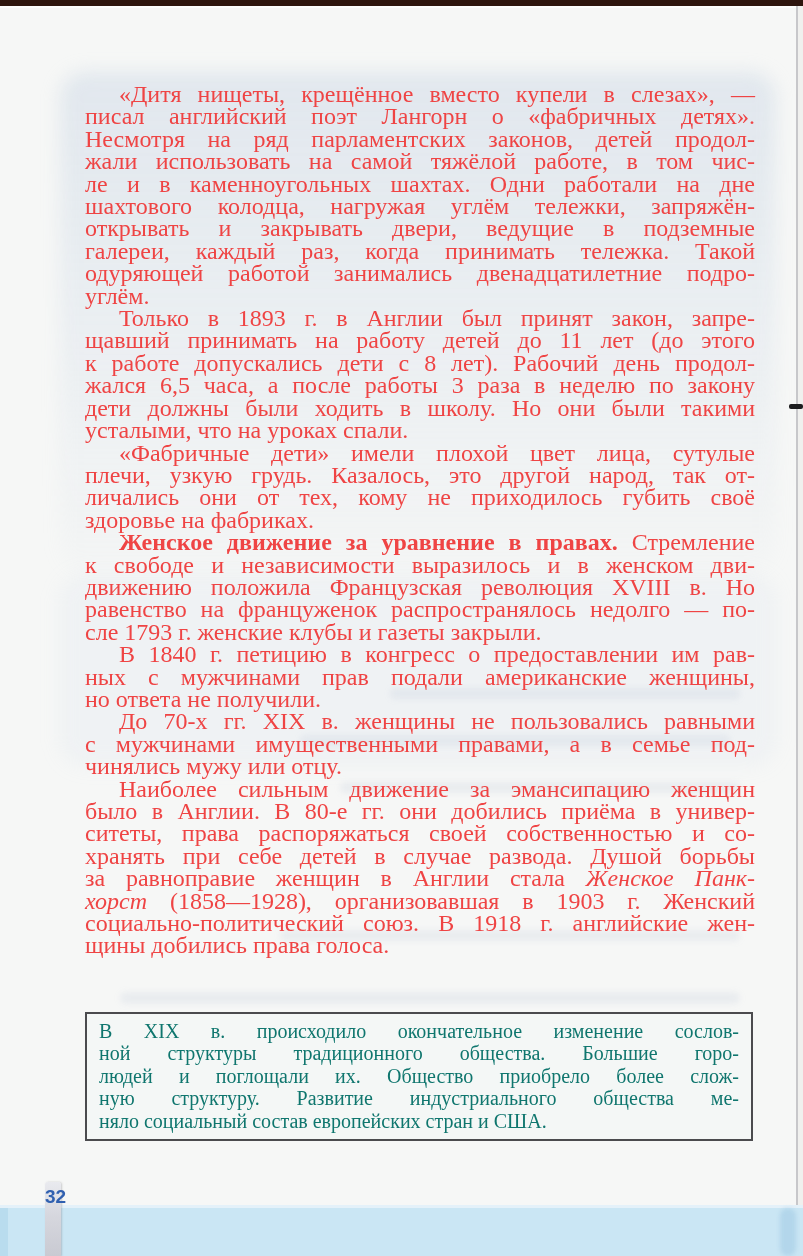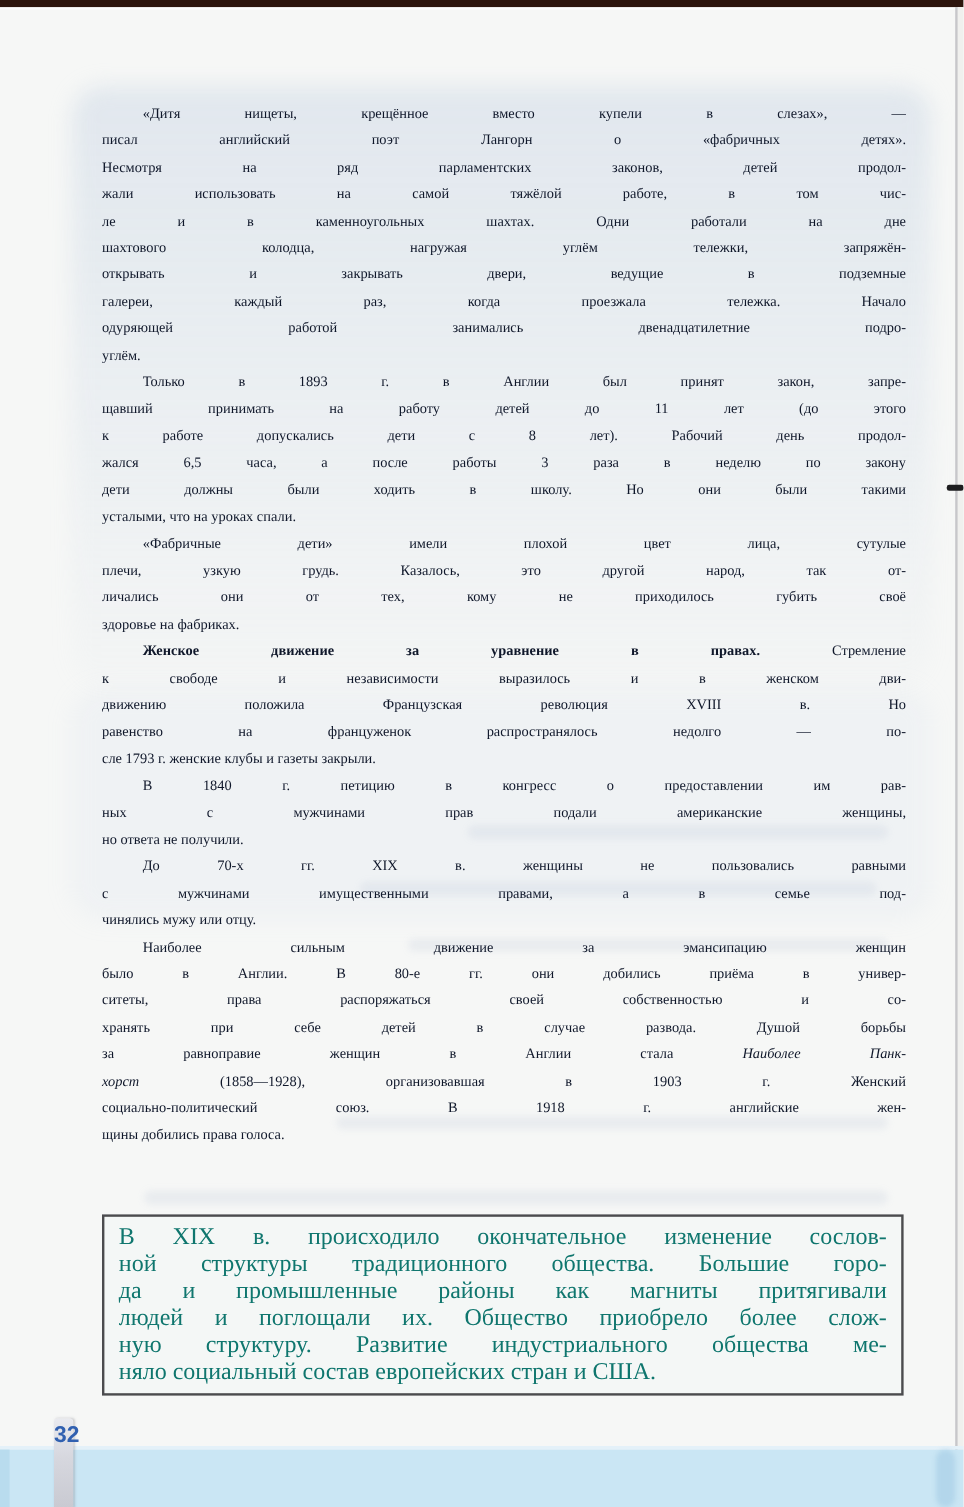--- a/index.html
+++ b/index.html
@@ -17,21 +17,21 @@
   .edge-mark{position:absolute;left:789px;top:404px;width:14px;height:5px;background:#1d1d1f;border-radius:2px;filter:blur(.4px);}
   
   .tint{position:absolute;pointer-events:none;}
   .tint-upper{left:60px;top:72px;width:716px;height:500px;border-radius:26px;filter:blur(9px);
     background:linear-gradient(180deg, rgba(185,202,222,.34), rgba(198,212,229,.22) 55%, rgba(210,220,232,.05));}
   .tint-mid{left:60px;top:575px;width:716px;height:190px;border-radius:26px;filter:blur(10px);background:rgba(196,211,228,.13);}
   .bleed{position:absolute;background:rgba(128,148,186,.10);filter:blur(3px);border-radius:6px;pointer-events:none;}
   
   .text-block{
     position:absolute;left:85px;top:83px;width:670px;
-    font-size:12px;line-height:22.4px;color:#0f172a;
+    font-size:24px;line-height:22.4px;color:#ef4444;
   }
   .para{margin:0;}
   .line{text-align:justify;text-align-last:justify;white-space:normal;}
   .line.plast{text-align-last:left;}
   .line.pfirst{text-indent:34px;}
   .b{font-weight:bold;}
   .i{font-style:italic;}
   
   .summary-box{
     position:absolute;left:85px;top:1012px;width:668px;box-sizing:border-box;
@@ -73,21 +73,21 @@
 
 <div class="text-block">
     <div class="para">
       <div class="line pfirst"><span>«Дитя нищеты, крещённое вместо купели в слезах», —</span></div>
       <div class="line"><span>писал английский поэт Лангорн о «фабричных детях».</span></div>
       <div class="line"><span>Несмотря на ряд парламентских законов, детей продол-</span></div>
       <div class="line"><span>жали использовать на самой тяжёлой работе, в том чис-</span></div>
       <div class="line"><span>ле и в каменноугольных шахтах. Одни работали на дне</span></div>
       <div class="line"><span>шахтового колодца, нагружая углём тележки, запряжён-</span></div>
       <div class="line"><span>открывать и закрывать двери, ведущие в подземные</span></div>
-      <div class="line"><span>галереи, каждый раз, когда проезжала тележка. Начало</span></div>
+      <div class="line"><span>галереи, каждый раз, когда принимать тележка. Такой</span></div>
       <div class="line"><span>одуряющей работой занимались двенадцатилетние подро-</span></div>
       <div class="line plast"><span>углём.</span></div>
     </div>
     <div class="para">
       <div class="line pfirst"><span>Только в 1893 г. в Англии был принят закон, запре-</span></div>
       <div class="line"><span>щавший принимать на работу детей до 11 лет (до этого</span></div>
       <div class="line"><span>к работе допускались дети с 8 лет). Рабочий день продол-</span></div>
       <div class="line"><span>жался 6,5 часа, а после работы 3 раза в неделю по закону</span></div>
       <div class="line"><span>дети должны были ходить в школу. Но они были такими</span></div>
       <div class="line plast"><span>усталыми, что на уроках спали.</span></div>
@@ -113,32 +113,31 @@
     <div class="para">
       <div class="line pfirst"><span>До 70-х гг. XIX в. женщины не пользовались равными</span></div>
       <div class="line"><span>с мужчинами имущественными правами, а в семье под-</span></div>
       <div class="line plast"><span>чинялись мужу или отцу.</span></div>
     </div>
     <div class="para">
       <div class="line pfirst"><span>Наиболее сильным движение за эмансипацию женщин</span></div>
       <div class="line"><span>было в Англии. В 80-е гг. они добились приёма в универ-</span></div>
       <div class="line"><span>ситеты, права распоряжаться своей собственностью и со-</span></div>
       <div class="line"><span>хранять при себе детей в случае развода. Душой борьбы</span></div>
-      <div class="line"><span>за равноправие женщин в Англии стала </span><span class="i">Наиболее Панк-</span></div>
+      <div class="line"><span>за равноправие женщин в Англии стала </span><span class="i">Женское Панк-</span></div>
       <div class="line"><span class="i">хорст</span><span> (1858—1928), организовавшая в 1903 г. Женский</span></div>
       <div class="line"><span>социально-политический союз. В 1918 г. английские жен-</span></div>
       <div class="line plast"><span>щины добились права голоса.</span></div>
     </div>
   </div>
 
 <div class="summary-box">
   <div>
       <div class="line"><span>В XIX в. происходило окончательное изменение сослов-</span></div>
       <div class="line"><span>ной структуры традиционного общества. Большие горо-</span></div>
-      <div class="line"><span>да и промышленные районы как магниты притягивали</span></div>
       <div class="line"><span>людей и поглощали их. Общество приобрело более слож-</span></div>
       <div class="line"><span>ную структуру. Развитие индустриального общества ме-</span></div>
       <div class="line plast"><span>няло социальный состав европейских стран и США.</span></div>
     </div>
 </div>
 
 <div class="band-top-hl"></div>
 <div class="bottom-band"></div>
 <div class="page-tab">
   <span class="page-num">32</span>

